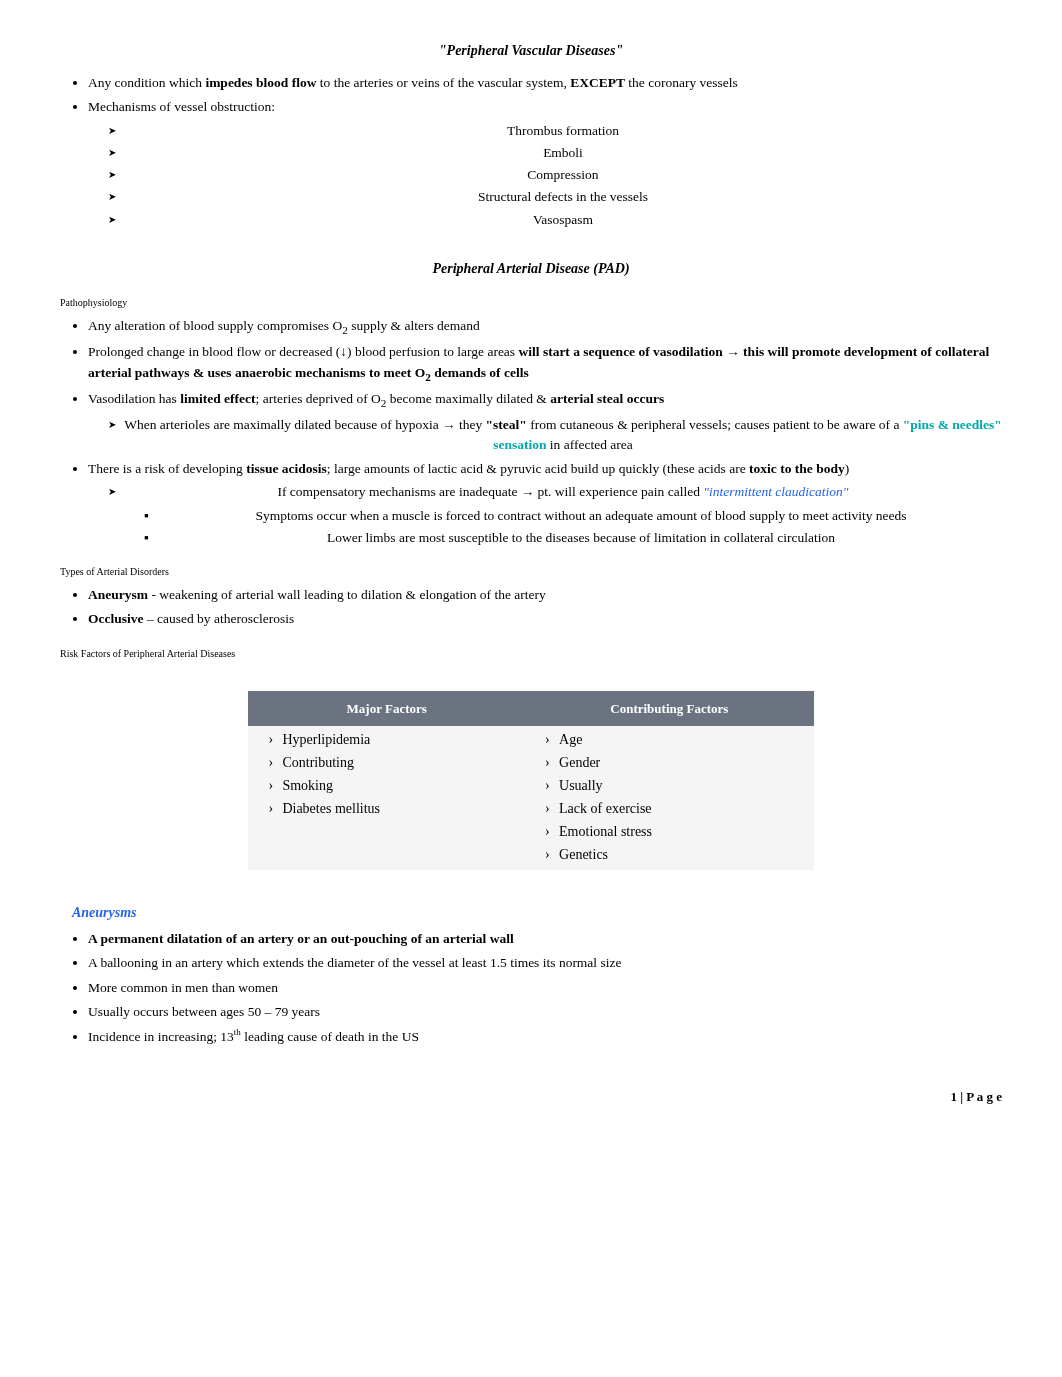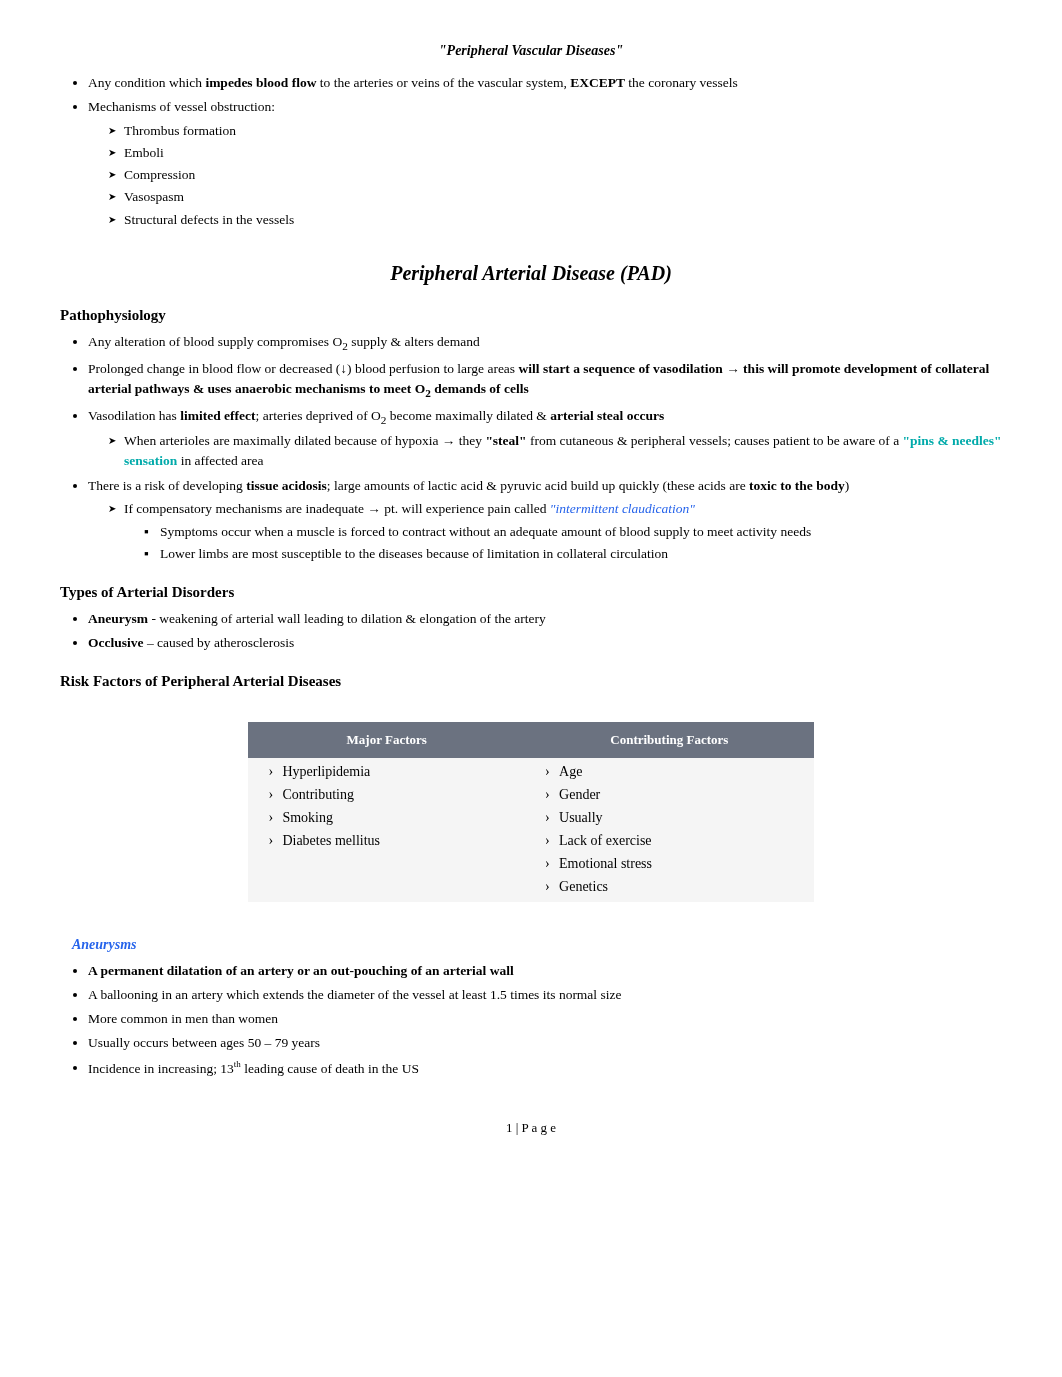--- a/index.html
+++ b/index.html
@@ -17,45 +17,46 @@
       text-align: center;
       font-style: italic;
       font-weight: bold;
       margin-bottom: 12px;
       font-size: 14px;
     }
     .section-title-center {
       text-align: center;
       font-style: italic;
       font-weight: bold;
-      font-size: 20px;
+      font-size: 14px;
       margin: 28px 0 10px 0;
     }
     .section-heading {
-      font-weight: bold;
-      font-size: 15px;
+      font-weight: normal;
+      font-size: 10px;
       margin: 16px 0 6px 0;
     }
     ul.main-list {
       list-style: disc;
       padding-left: 28px;
       margin-bottom: 6px;
     }
     ul.main-list > li {
       margin-bottom: 4px;
     }
     ul.arrow-list {
       list-style: none;
       padding-left: 20px;
       margin: 3px 0;
     }
     ul.arrow-list > li {
       margin-bottom: 2px;
       position: relative;
       padding-left: 16px;
+      text-align: center;
     }
     ul.arrow-list > li::before {
       content: '➤';
       font-size: 10px;
       position: absolute;
       left: 0;
       top: 2px;
       color: #000;
     }
     ul.square-list {
@@ -120,43 +121,44 @@
       margin: 14px 0;
     }
     .aneurysm-heading {
       color: #2563EB;
       font-style: italic;
       font-weight: bold;
       font-size: 14px;
       margin: 16px 0 6px 12px;
     }
     .page-num {
-      text-align: center;
+      text-align: right;
       margin-top: 40px;
       font-size: 13px;
+      font-weight: bold;
     }
     sup { font-size: 9px; }
   </style>
 </head>
 <body>
 
 <div class="page-title">"Peripheral Vascular Diseases"</div>
 
 <ul class="main-list">
   <li>
     Any condition which <span class="bold">impedes blood flow</span> to the arteries or veins of the vascular system, <span class="bold">EXCEPT</span> the coronary vessels
   </li>
   <li>
     Mechanisms of vessel obstruction:
     <ul class="arrow-list">
       <li>Thrombus formation</li>
       <li>Emboli</li>
       <li>Compression</li>
+      <li>Structural defects in the vessels</li>
       <li>Vasospasm</li>
-      <li>Structural defects in the vessels</li>
     </ul>
   </li>
 </ul>
 
 <div class="section-title-center">Peripheral Arterial Disease (PAD)</div>
 
 <div class="section-heading">Pathophysiology</div>
 
 <ul class="main-list">
   <li>

